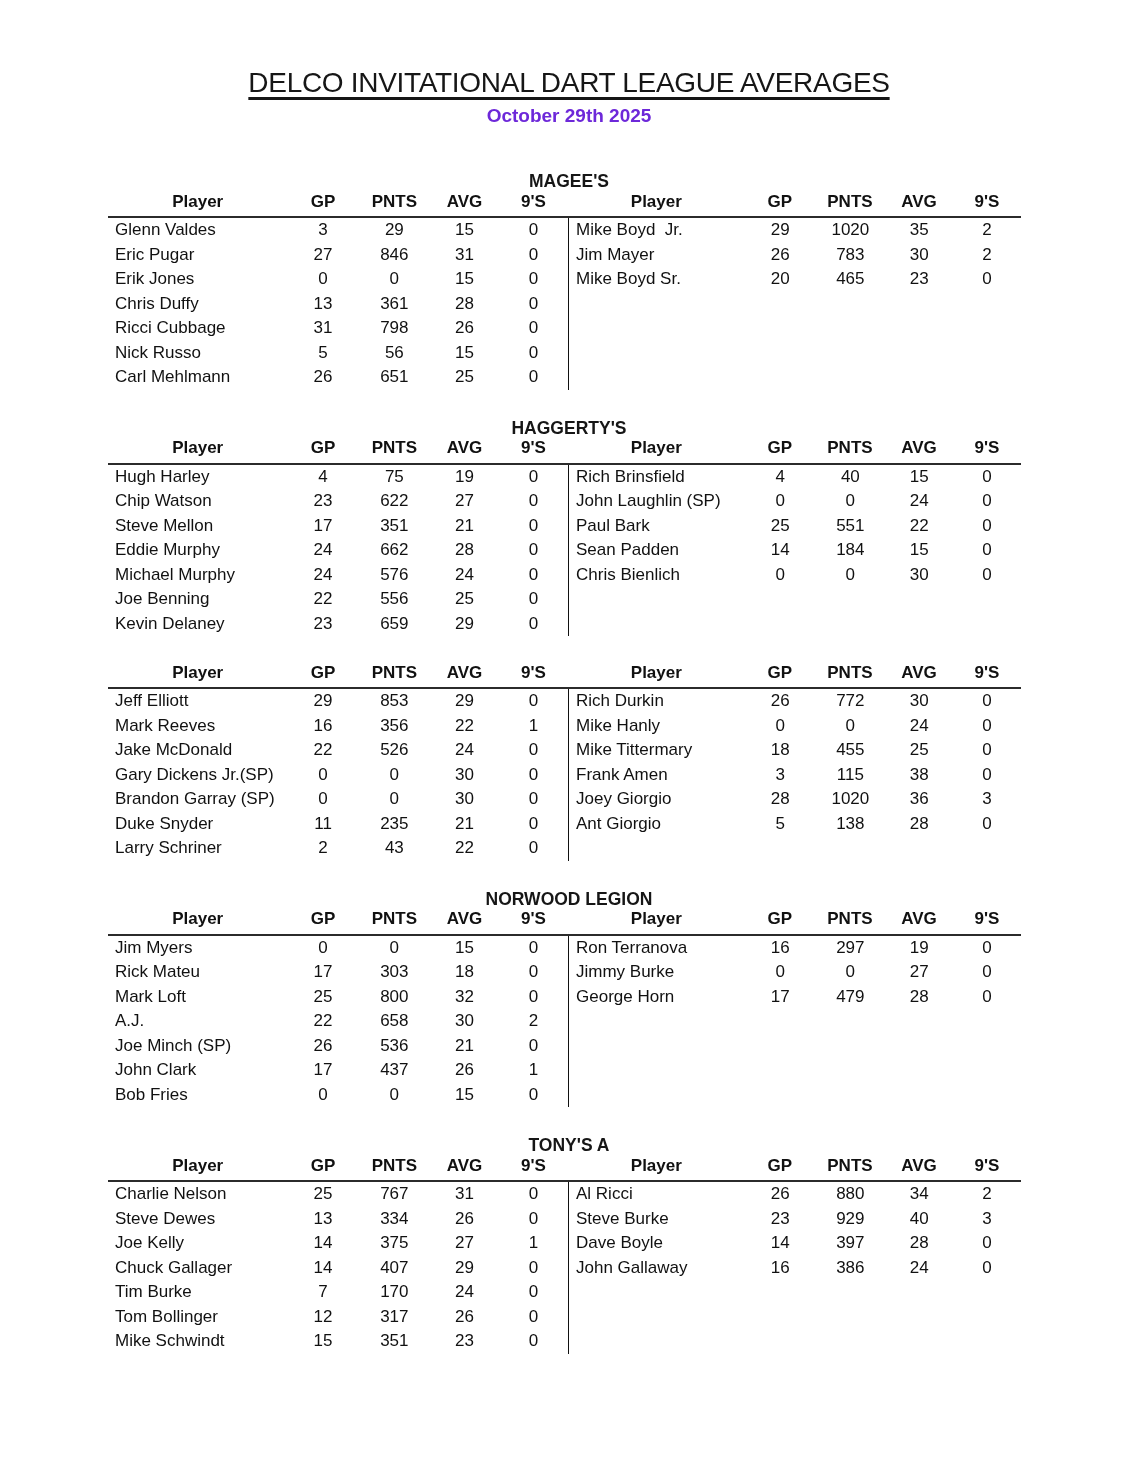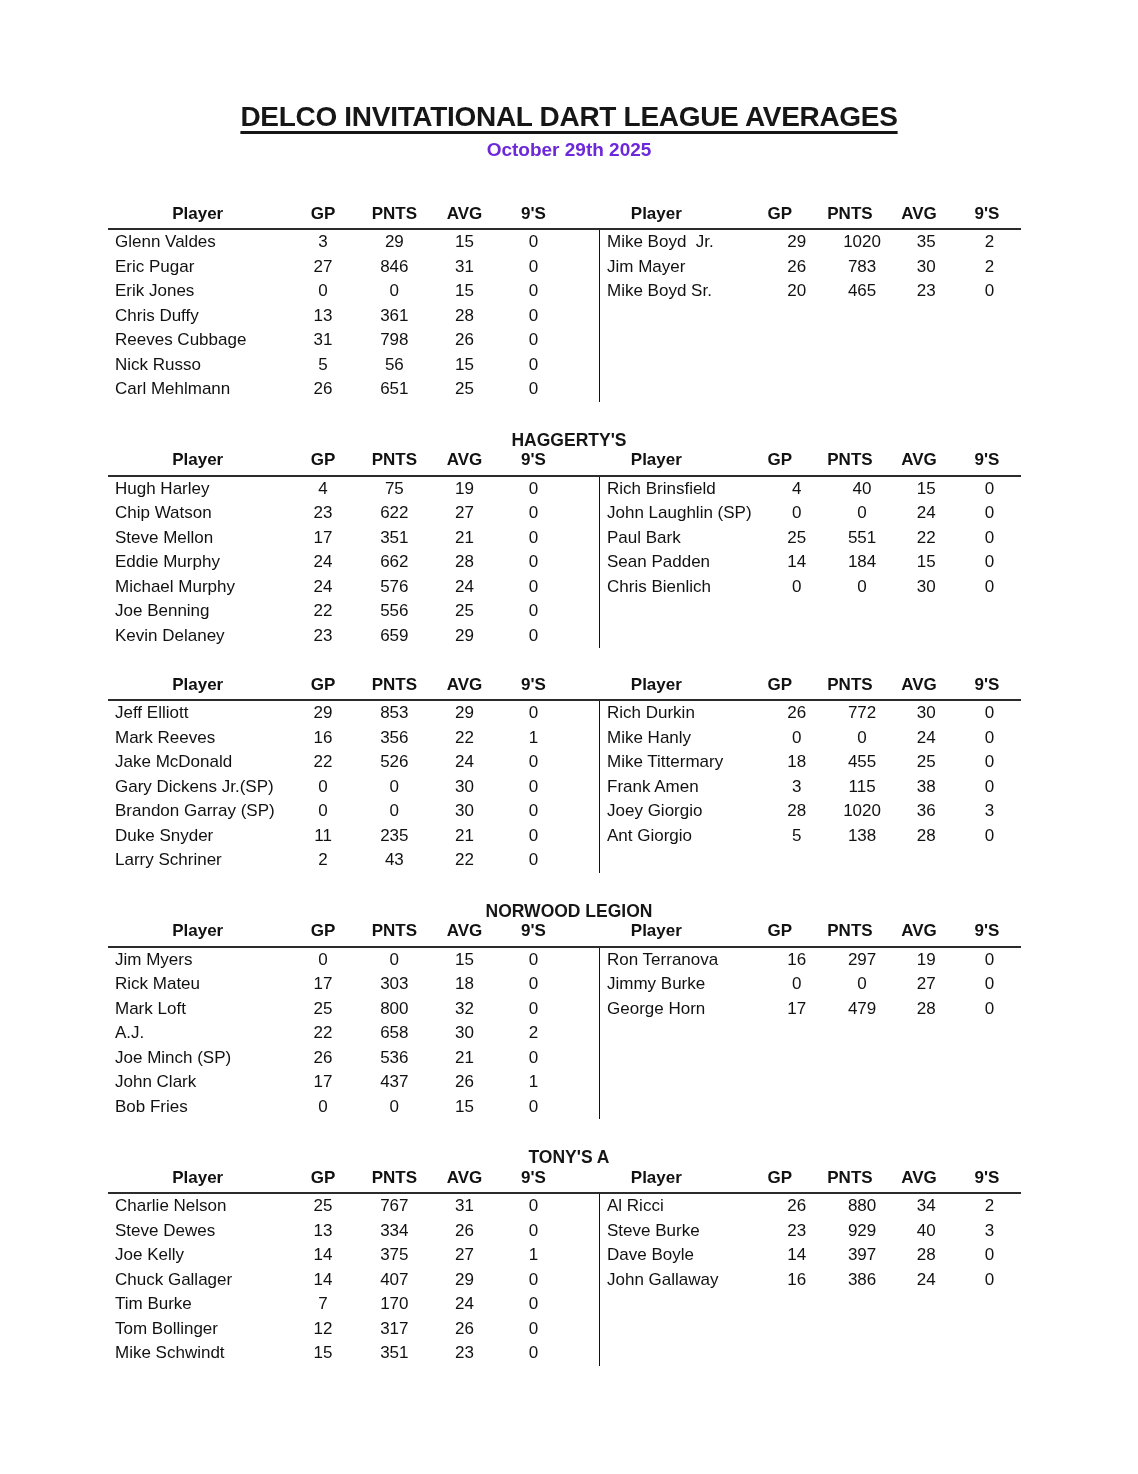--- a/index.html
+++ b/index.html
@@ -14,25 +14,25 @@
     font-family: "Liberation Sans", sans-serif;
     color: #111111;
   }
   .page {
     width: 1138px;
     height: 1474px;
     position: relative;
   }
   .page-title {
     margin: 0;
-    padding-top: 101px;
+    padding-top: 67px;
     text-align: center;
     font-size: 28px;
     line-height: 32px;
-    font-weight: 700;
+    font-weight: 400;
     letter-spacing: -0.3px;
     text-decoration: underline;
     text-decoration-thickness: 2.5px;
     text-underline-offset: 5px;
     color: #161616;
   }
   .page-date {
     margin-top: 6px;
     text-align: center;
     font-size: 19px;
@@ -73,21 +73,20 @@
     border-bottom: 2px solid #2b2b2b;
     box-sizing: border-box;
     padding-bottom: 2px;
   }
   .rows {
     flex: 1;
     box-sizing: border-box;
   }
   .half.right .rows {
     border-left: 1.5px solid #111111;
-    margin-left: 31px;
   }
   .row {
     display: flex;
     height: 24.5px;
   }
   .cell {
     box-sizing: border-box;
     font-size: 17px;
     line-height: 24.5px;
     white-space: pre;
@@ -102,20 +101,21 @@
   .hdr-row .cell.c0 { text-align: center; padding-left: 0; }
 </style>
 </head>
 <body>
 
 <div class="page">
   <h1 class="page-title">DELCO INVITATIONAL DART LEAGUE AVERAGES</h1>
   <div class="page-date">October 29th 2025</div>
   <div class="sections" id="sections">
   <section class="section">
+    <h2 class="section-title">MAGEE'S</h2>
     <div class="dual-table">
       <div class="half left">
         <div class="hdr-row">
               <div class="cell c0">Player</div>
               <div class="cell c1">GP</div>
               <div class="cell c2">PNTS</div>
               <div class="cell c3">AVG</div>
               <div class="cell c4">9'S</div>
             </div>
         <div class="rows">
@@ -141,21 +141,21 @@
                 <div class="cell c4">0</div>
               </div>
               <div class="row">
                 <div class="cell c0">Chris Duffy</div>
                 <div class="cell c1">13</div>
                 <div class="cell c2">361</div>
                 <div class="cell c3">28</div>
                 <div class="cell c4">0</div>
               </div>
               <div class="row">
-                <div class="cell c0">Reeves Cubbage</div>
+                <div class="cell c0">Ricci Cubbage</div>
                 <div class="cell c1">31</div>
                 <div class="cell c2">798</div>
                 <div class="cell c3">26</div>
                 <div class="cell c4">0</div>
               </div>
               <div class="row">
                 <div class="cell c0">Nick Russo</div>
                 <div class="cell c1">5</div>
                 <div class="cell c2">56</div>
                 <div class="cell c3">15</div>

